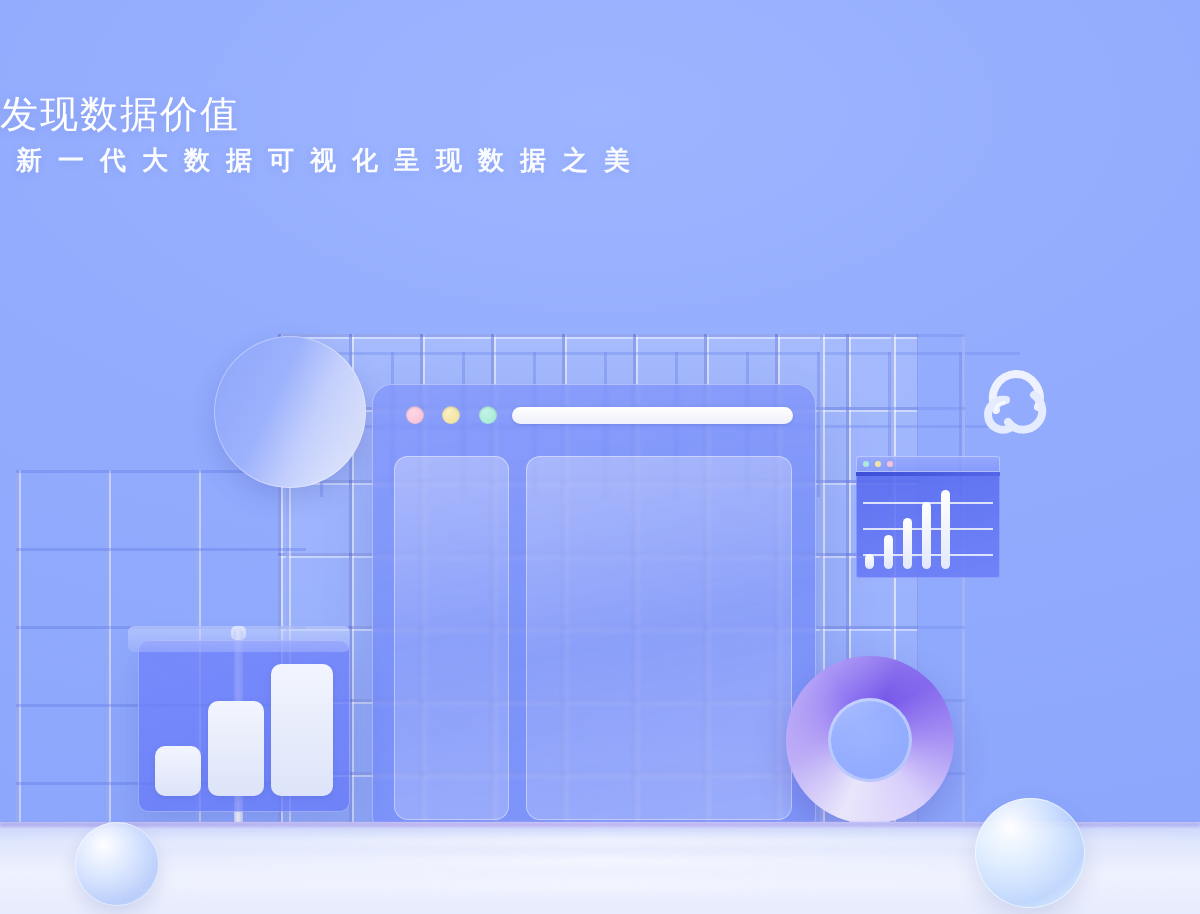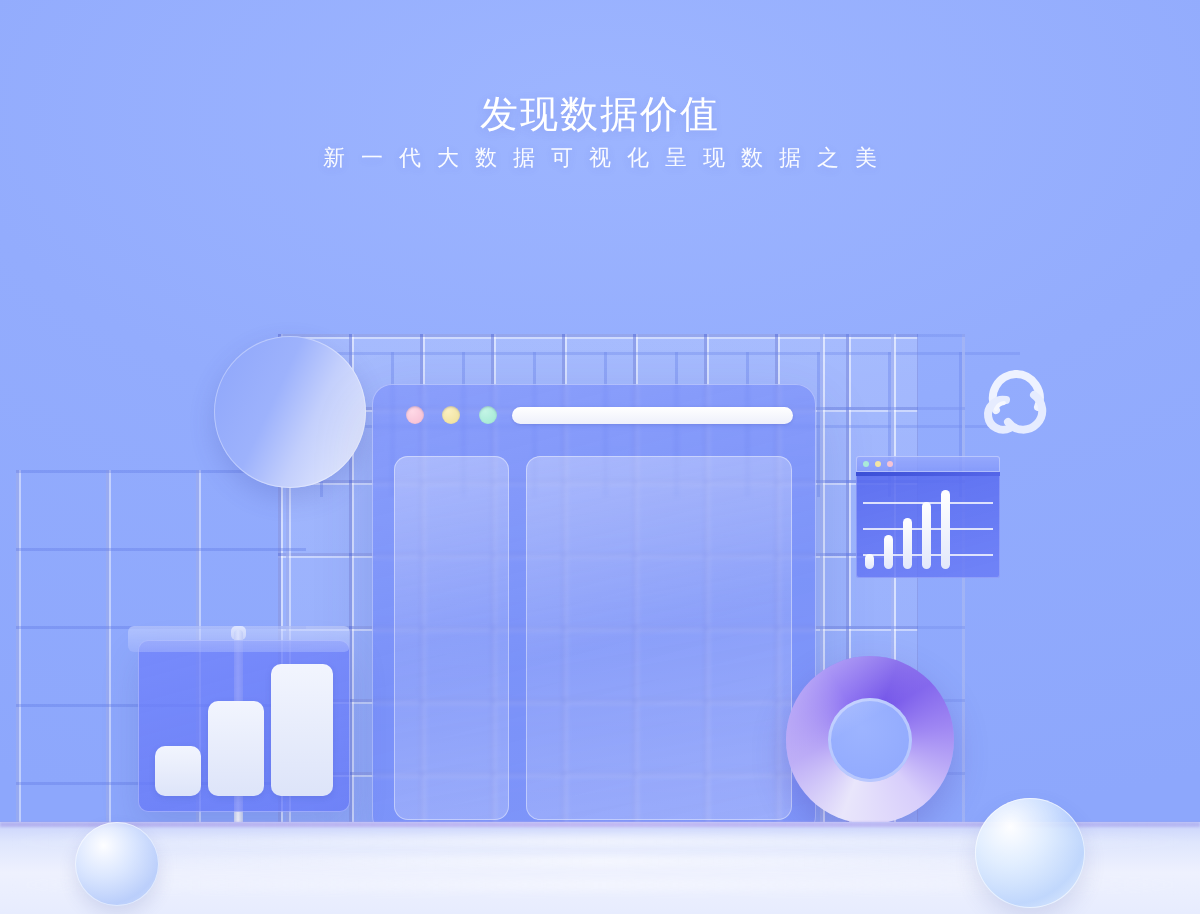--- a/index.html
+++ b/index.html
@@ -194,32 +194,32 @@
     background:radial-gradient(circle at 34% 28%,rgba(255,255,255,.95),rgba(214,228,255,.78) 38%,rgba(168,194,250,.72) 72%,rgba(205,222,253,.85) 100%);
     box-shadow:0 0 0 1px rgba(255,255,255,.55) inset,0 8px 18px rgba(60,70,150,.14);
   }
   .sphere-r{
     left:975px;top:798px;width:110px;height:110px;
     background:radial-gradient(circle at 32% 26%,rgba(255,255,255,.98),rgba(224,238,255,.85) 34%,rgba(176,206,252,.72) 70%,rgba(236,245,255,.92) 100%);
     box-shadow:0 0 0 1px rgba(255,255,255,.6) inset,0 10px 22px rgba(60,70,150,.14);
   }
 
   
-  .hero{position:absolute;left:0;right:0;top:0;text-align:center;z-index:30;}
+  .hero{position:absolute;left:0;right:0;top:0;text-align:left;z-index:30;}
   .eyebrow{
     margin:0;padding-top:95px;color:#ffffff;font-size:38px;font-weight:400;
     letter-spacing:2px;line-height:1;text-shadow:0 2px 10px rgba(70,80,180,.18);
   }
   .headline{
     margin:0;padding-top:22px;color:#ffffff;font-size:104px;font-weight:bold;
     letter-spacing:1px;line-height:1.08;
     text-shadow:0 6px 26px rgba(60,72,180,.22);
   }
   .tagline{
-    margin:0;padding-top:14px;color:rgba(255,255,255,.95);font-size:22px;font-weight:400;
+    margin:0;padding-top:14px;color:rgba(255,255,255,.95);font-size:26px;font-weight:700;
     letter-spacing:16px;text-indent:16px;line-height:1;
     text-shadow:0 2px 8px rgba(70,80,180,.15);
   }
 </style>
 </head>
 <body>
 
 <div class="stage">
 
   <div class="grid-panel">

